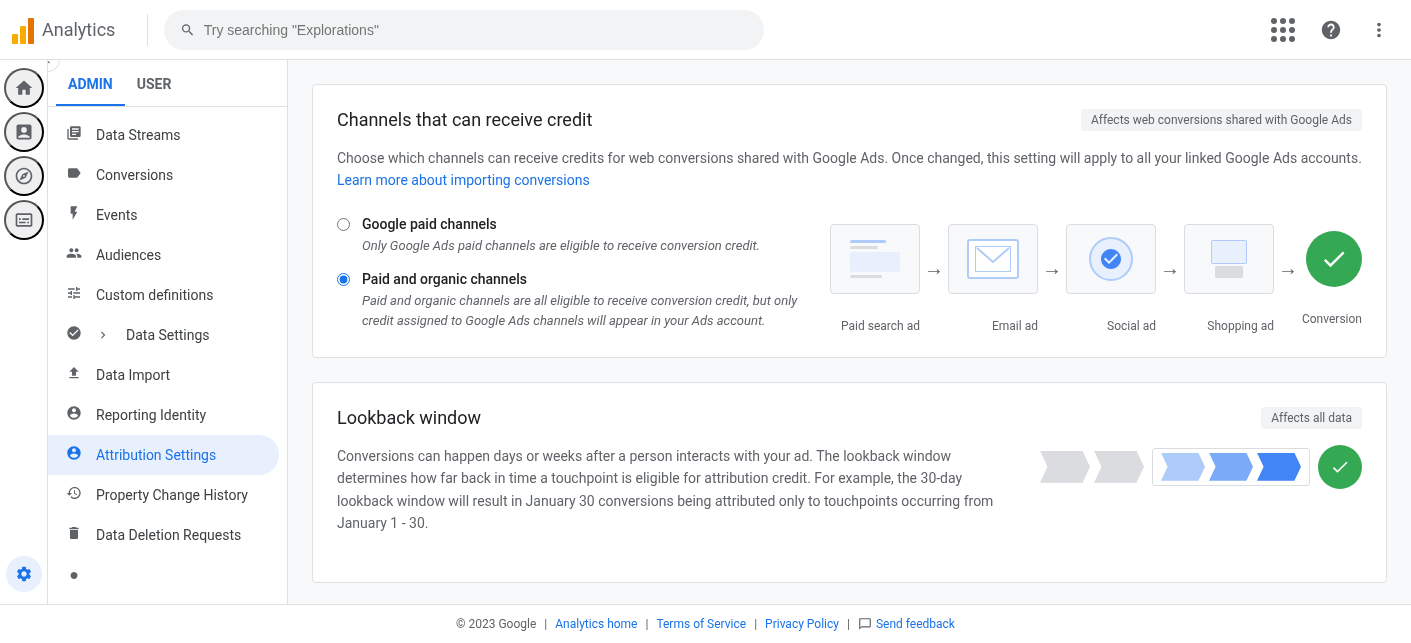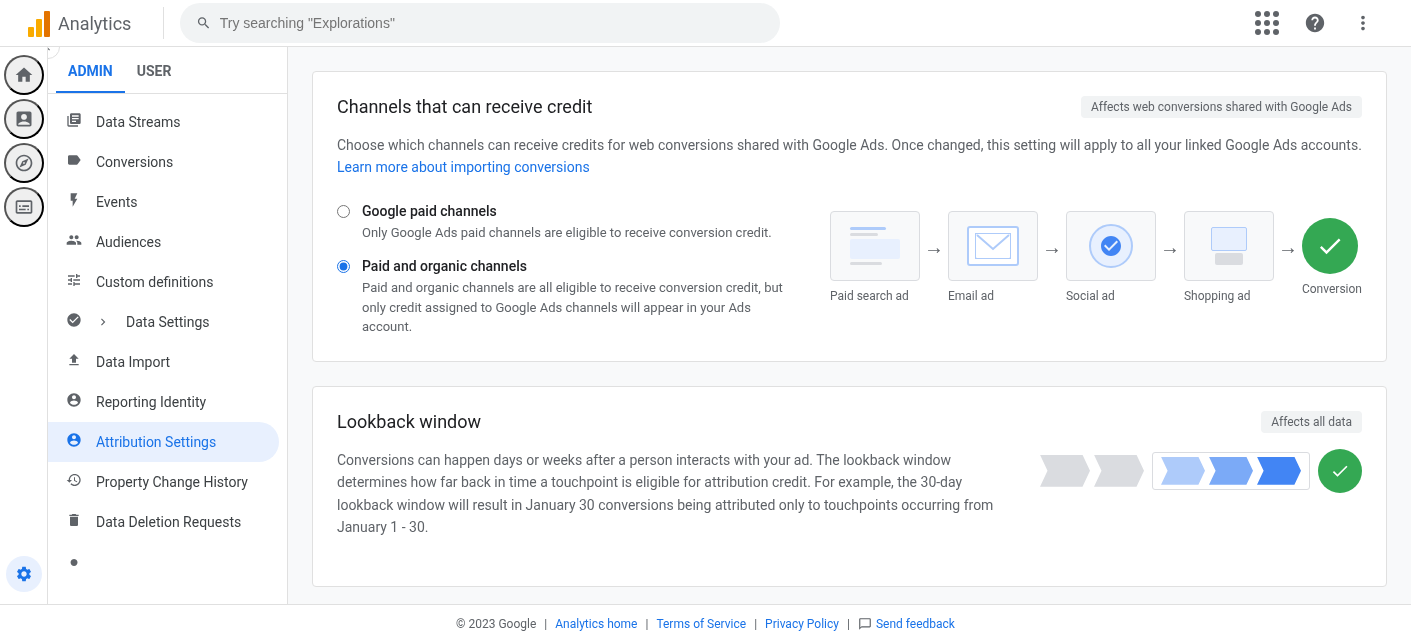--- a/index.html
+++ b/index.html
@@ -1,25 +1,25 @@
 <!DOCTYPE html>
 <html><head>
   <meta charset="utf-8">
   <style>
     * { box-sizing: border-box; margin: 0; padding: 0; }
     body { font-family: 'Google Sans', Roboto, Arial, sans-serif; font-size: 14px; color: #202124; background: #f8f9fa; height: 643px; overflow: hidden; display: flex; flex-direction: column; }
 
     
     .topbar {
-      height: 47px;
+      height: 60px;
       background: #fff;
       border-bottom: 1px solid #e0e0e0;
       display: flex;
       align-items: center;
-      padding: 0 28px;
+      padding: 0 12px;
       flex-shrink: 0;
       z-index: 10;
     }
     .topbar-logo {
       display: flex;
       align-items: center;
       gap: 8px;
       margin-right: 16px;
     }
     .logo-bars {
@@ -268,34 +268,34 @@
       display: flex;
       align-items: flex-start;
       gap: 12px;
     }
     .radio-option input[type="radio"] {
       margin-top: 2px;
       accent-color: #1a73e8;
       cursor: pointer;
     }
     .radio-label { font-size: 14px; font-weight: 500; color: #202124; }
-    .radio-desc { font-size: 13px; color: #5f6368; margin-top: 4px; line-height: 1.5; }
+    .radio-desc { font-size: 13px; color: #5f6368; margin-top: 4px; line-height: 1.5; font-style: italic; }
 
     
     .channel-diagram {
       display: flex;
       align-items: center;
       gap: 0;
       margin-top: 8px;
     }
     .channel-item {
       display: flex;
       flex-direction: column;
-      align-items: flex-start;
-      gap: 8px;
+      align-items: flex-end;
+      gap: 25px;
     }
     .channel-box {
       width: 90px;
       height: 70px;
       border: 1.5px solid #dadce0;
       border-radius: 4px;
       display: flex;
       align-items: center;
       justify-content: center;
       background: #f8f9fa;

